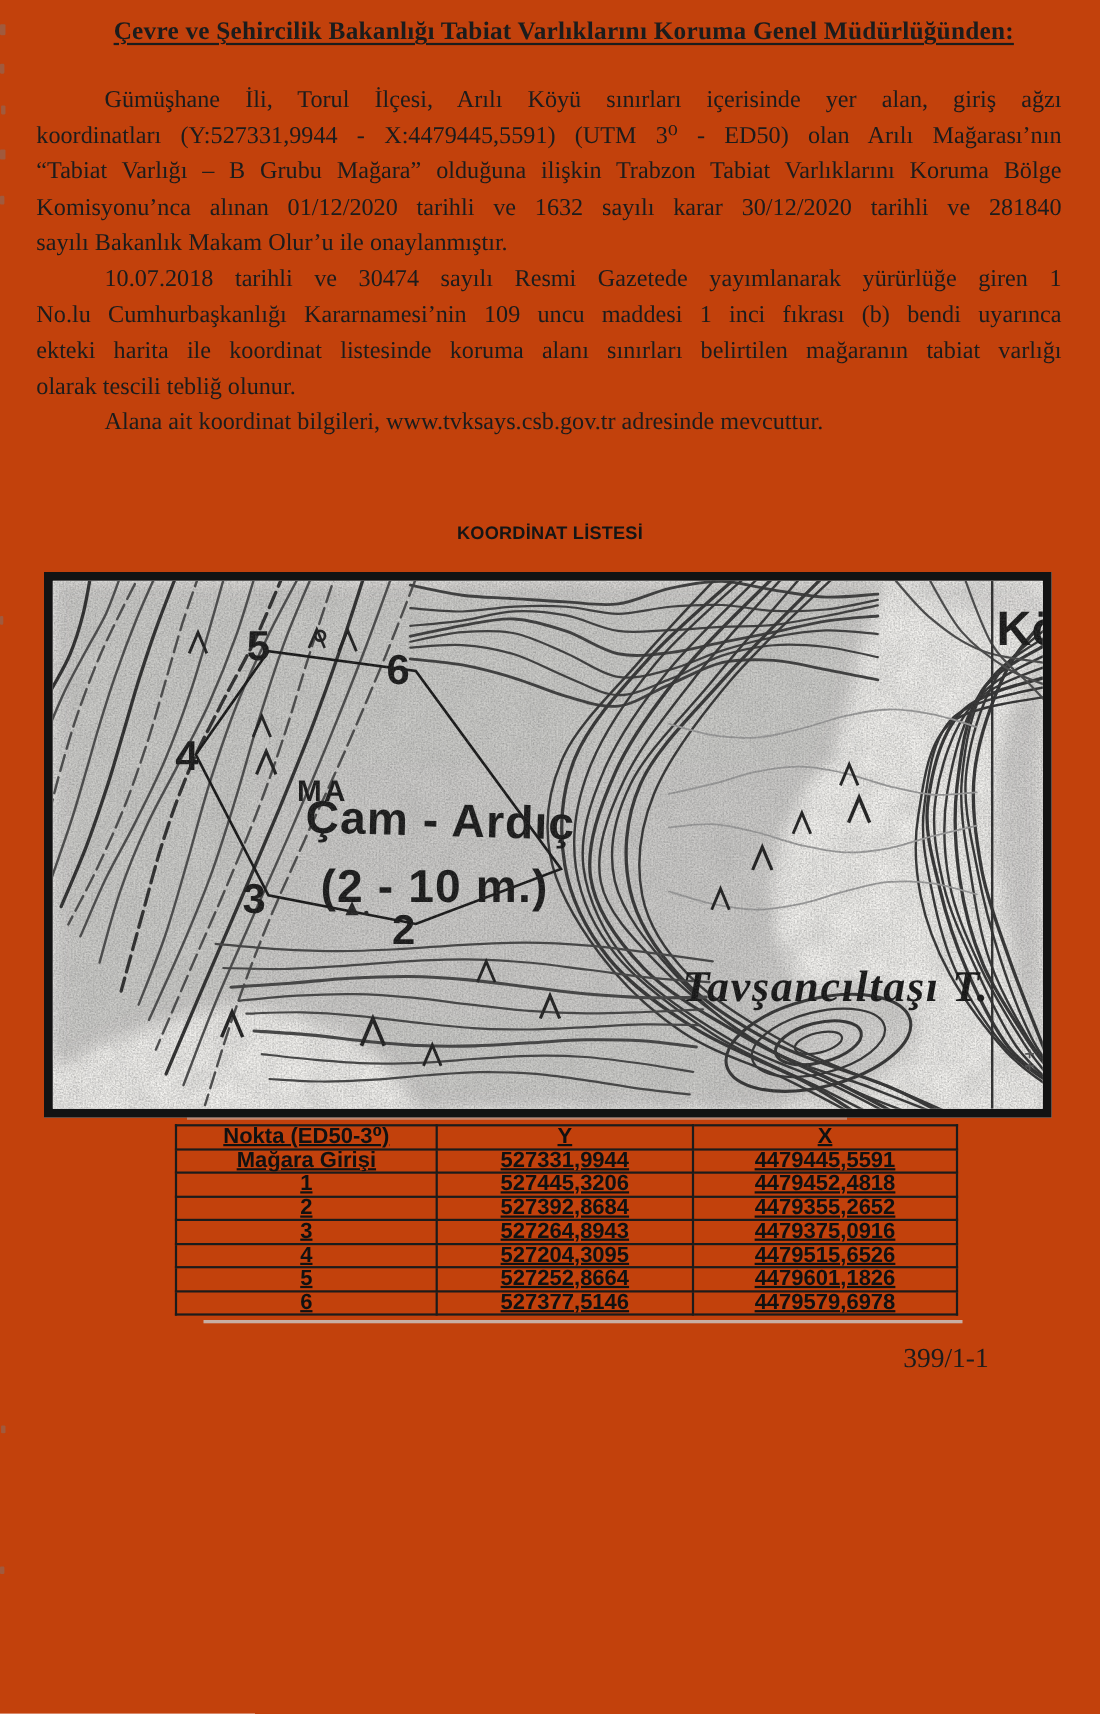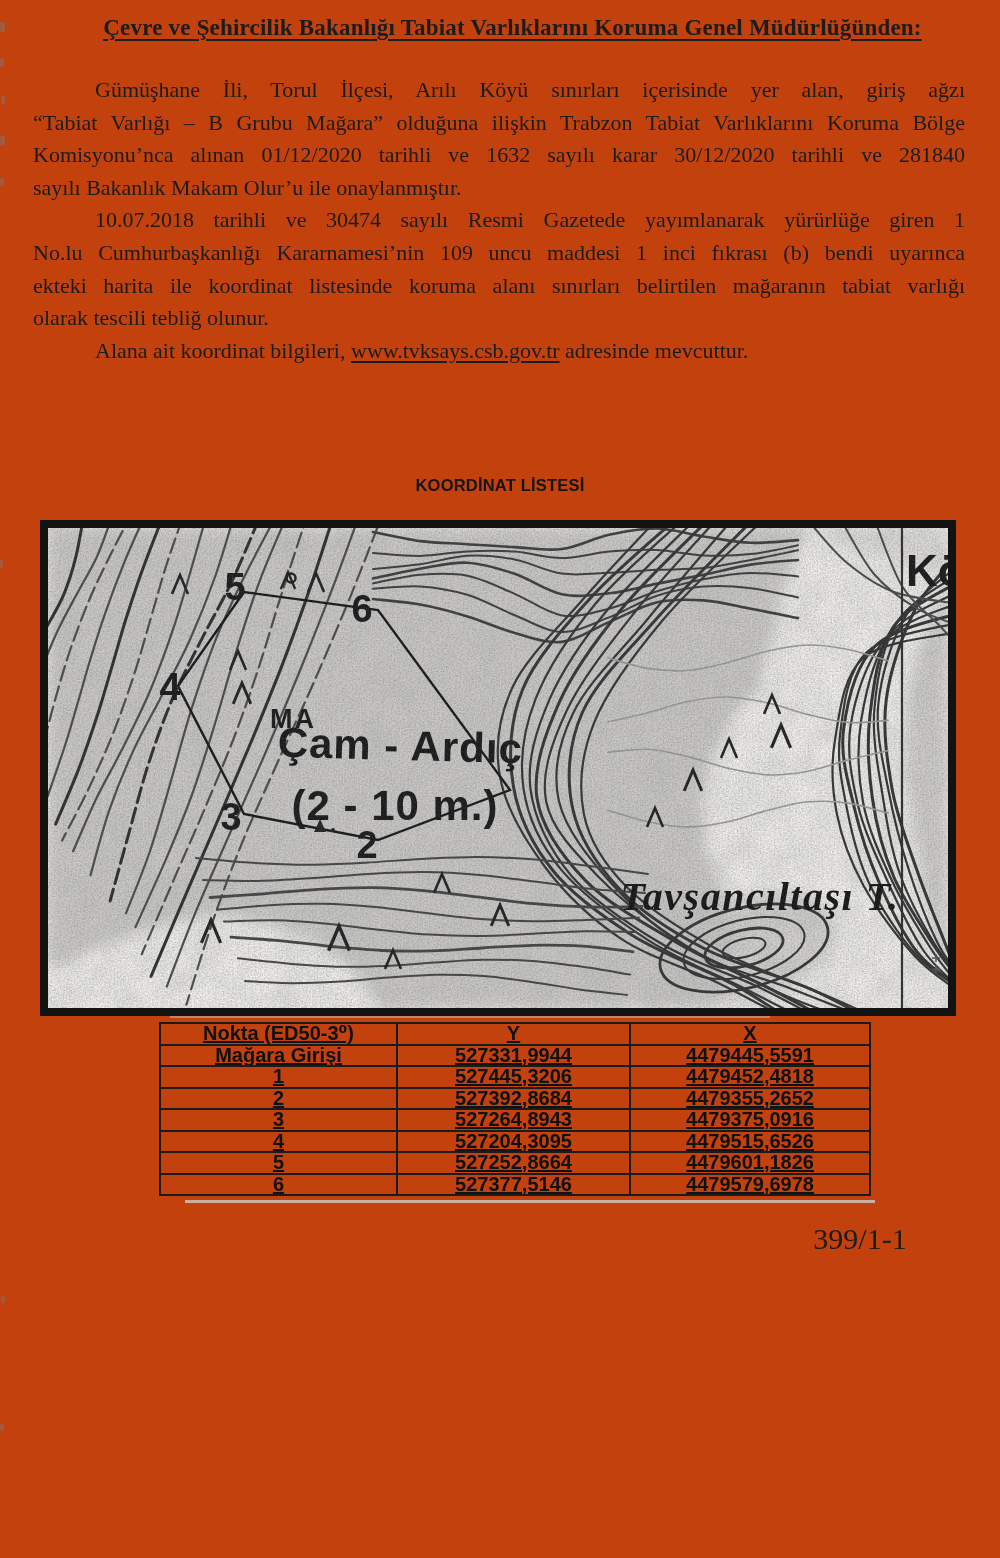--- a/index.html
+++ b/index.html
@@ -14,21 +14,21 @@
     text-align:center;font-size:23px;font-weight:bold;
     text-decoration:underline;text-decoration-thickness:2px;text-underline-offset:4px;
     letter-spacing:.2px;
   }
   
   .body-text{position:absolute;top:74px;left:33px;width:932px;font-size:22px;line-height:32.6px;}
   .tline{text-align:justify;text-align-last:justify;white-space:nowrap;}
   .paragraph .tline:first-child{text-indent:62px;}
   .paragraph .tline:last-child{text-align-last:left;white-space:normal;}
   .para3{text-indent:62px;margin-top:0;}
-  .para3 .url{text-decoration:underline;text-underline-offset:3px;text-align:center;}
+  .para3 .url{text-underline-offset:3px;text-align:center;}
   
   .map-caption{
     position:absolute;top:474px;left:0;width:1000px;text-align:center;
     font-family:"Liberation Sans","DejaVu Sans",sans-serif;
     font-weight:bold;font-size:16.5px;line-height:23px;color:#151515;letter-spacing:.2px;
   }
   
   .map-frame{
     position:absolute;left:40px;top:520px;width:900px;height:480px;
     border:8px solid #131313;background:#f2f1ee;box-sizing:content-box;
@@ -45,35 +45,36 @@
     position:absolute;left:159px;top:1022px;width:710px;
     border-collapse:collapse;table-layout:fixed;
     font-family:"Liberation Sans","DejaVu Sans",sans-serif;
     font-weight:bold;font-size:20px;color:#111;text-decoration:underline;
   }
   .coord-table th,.coord-table td{
     border:2px solid #1b1b1b;height:19.5px;line-height:19.5px;
     padding:0;text-align:center;vertical-align:middle;overflow:hidden;
   }
   
-  .page-number{position:absolute;top:1222px;left:800px;width:120px;text-align:center;font-size:30px;}
+  .page-number{position:absolute;top:1222px;left:800px;width:120px;text-align:center;font-size:25px;}
   
   .artifact{position:absolute;background:#7a7a7a;opacity:.45;border-radius:1px;}
   .smudge{position:absolute;background:#c9c9c9;opacity:.8;}
 </style>
 </head>
 <body>
 
 <div class="page">
 
   <div class="doc-header">Çevre ve Şehircilik Bakanlığı Tabiat Varlıklarını Koruma Genel Müdürlüğünden:</div>
 
   <div class="body-text">
     <div class="paragraph">
         <div class="tline">Gümüşhane İli, Torul İlçesi, Arılı Köyü sınırları içerisinde yer alan, giriş ağzı</div>
+        <div class="tline">koordinatları (Y:527331,9944 - X:4479445,5591) (UTM 3⁰ - ED50) olan Arılı Mağarası’nın</div>
         <div class="tline">“Tabiat Varlığı – B Grubu Mağara” olduğuna ilişkin Trabzon Tabiat Varlıklarını Koruma Bölge</div>
         <div class="tline">Komisyonu’nca alınan 01/12/2020 tarihli ve 1632 sayılı karar 30/12/2020 tarihli ve 281840</div>
         <div class="tline">sayılı Bakanlık Makam Olur’u ile onaylanmıştır.</div>
       </div>
     <div class="paragraph">
         <div class="tline">10.07.2018 tarihli ve 30474 sayılı Resmi Gazetede yayımlanarak yürürlüğe giren 1</div>
         <div class="tline">No.lu Cumhurbaşkanlığı Kararnamesi’nin 109 uncu maddesi 1 inci fıkrası (b) bendi uyarınca</div>
         <div class="tline">ekteki harita ile koordinat listesinde koruma alanı sınırları belirtilen mağaranın tabiat varlığı</div>
         <div class="tline">olarak tescili tebliğ olunur.</div>
       </div>

